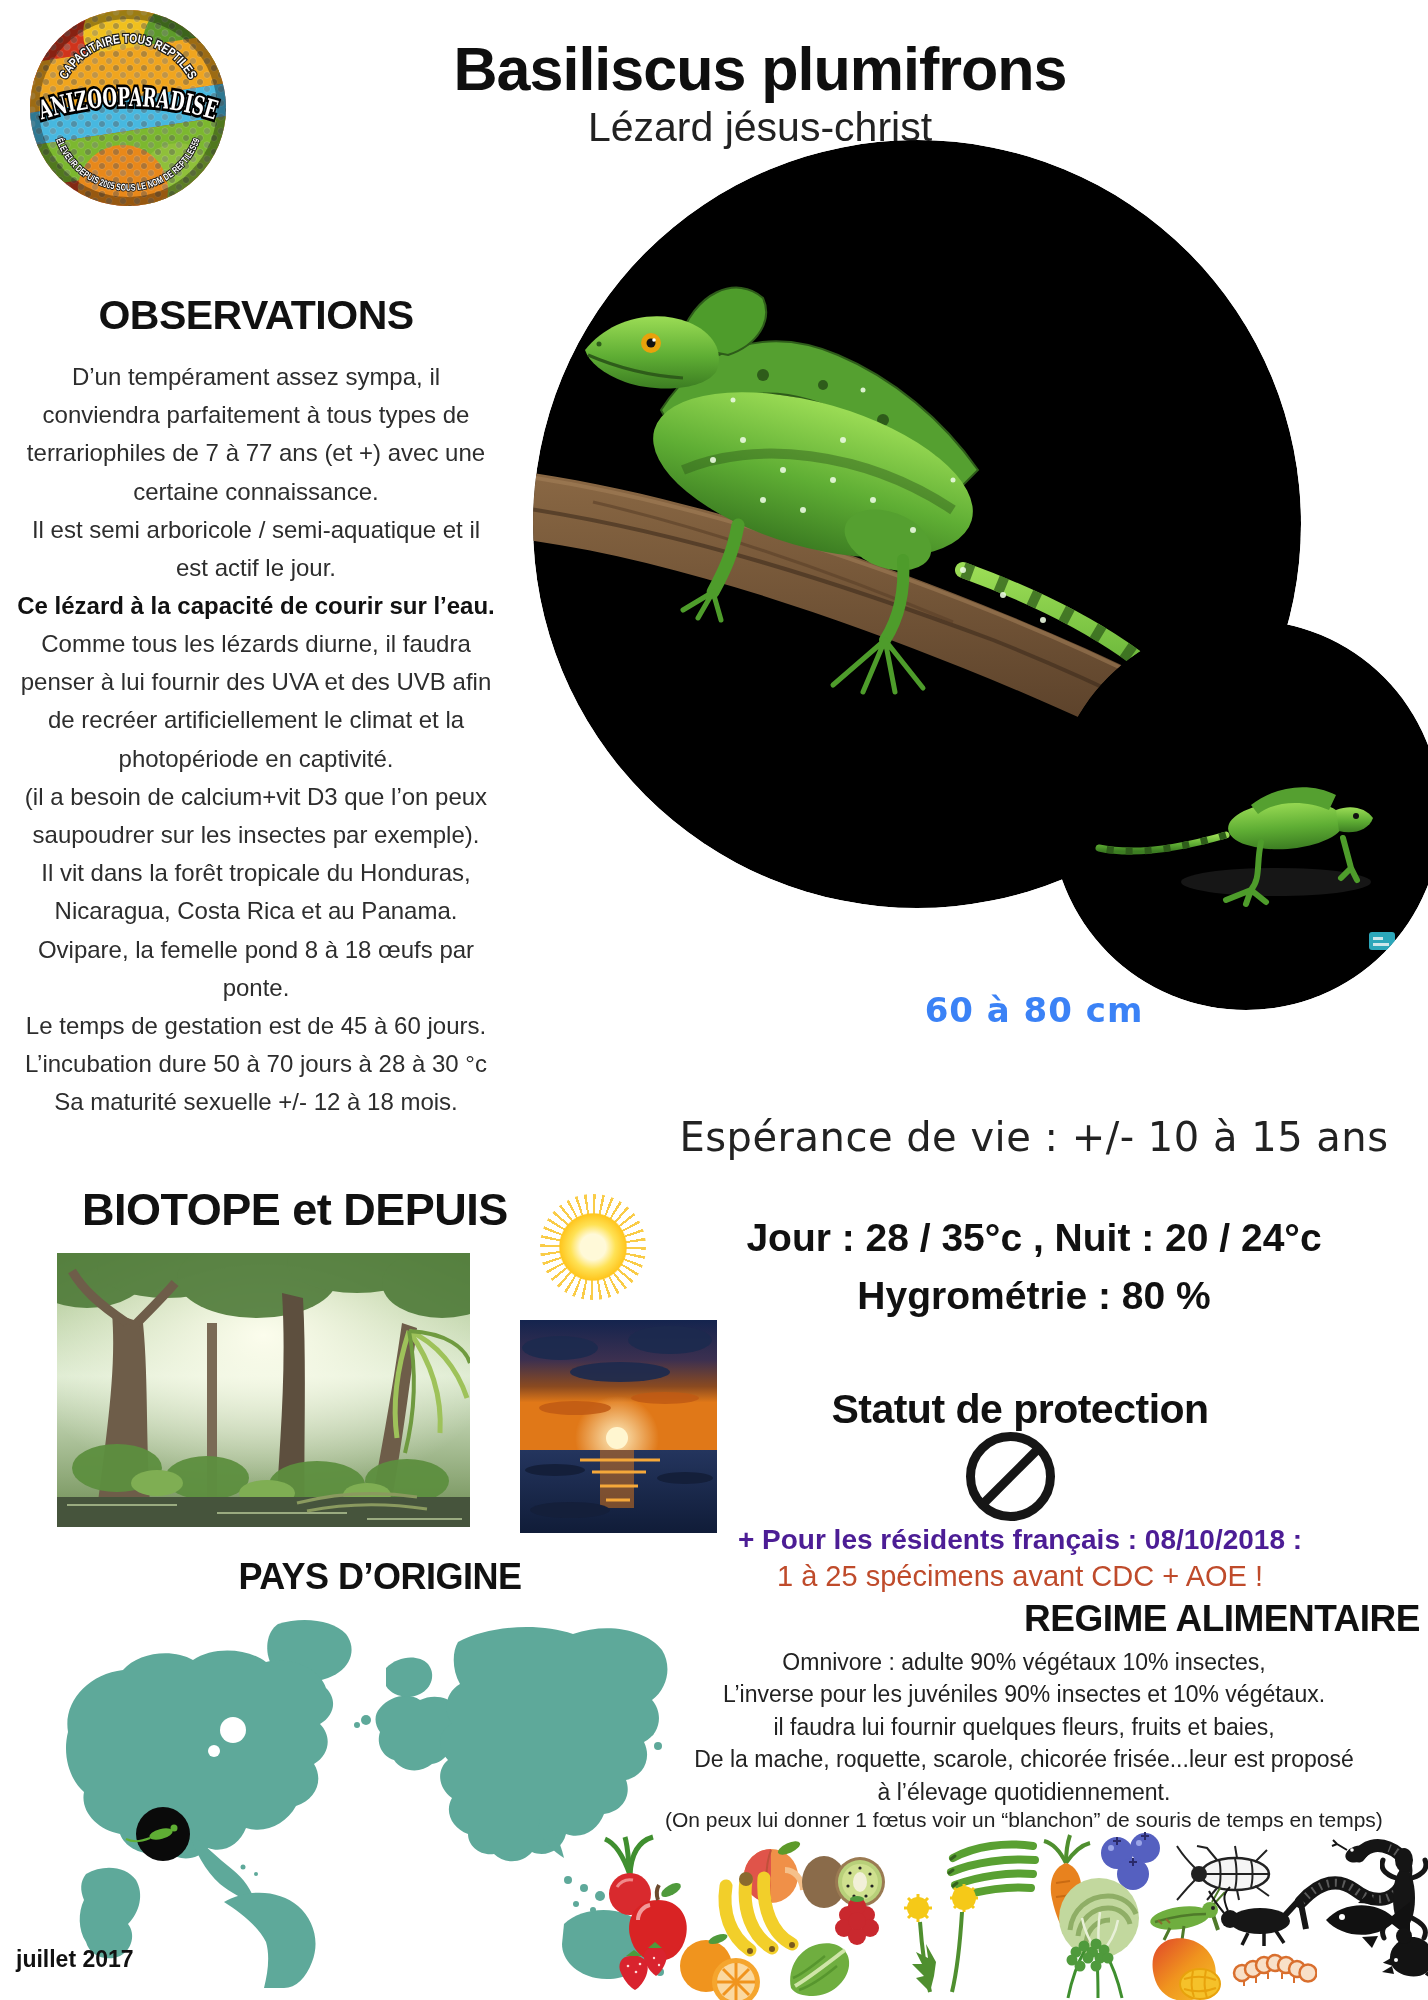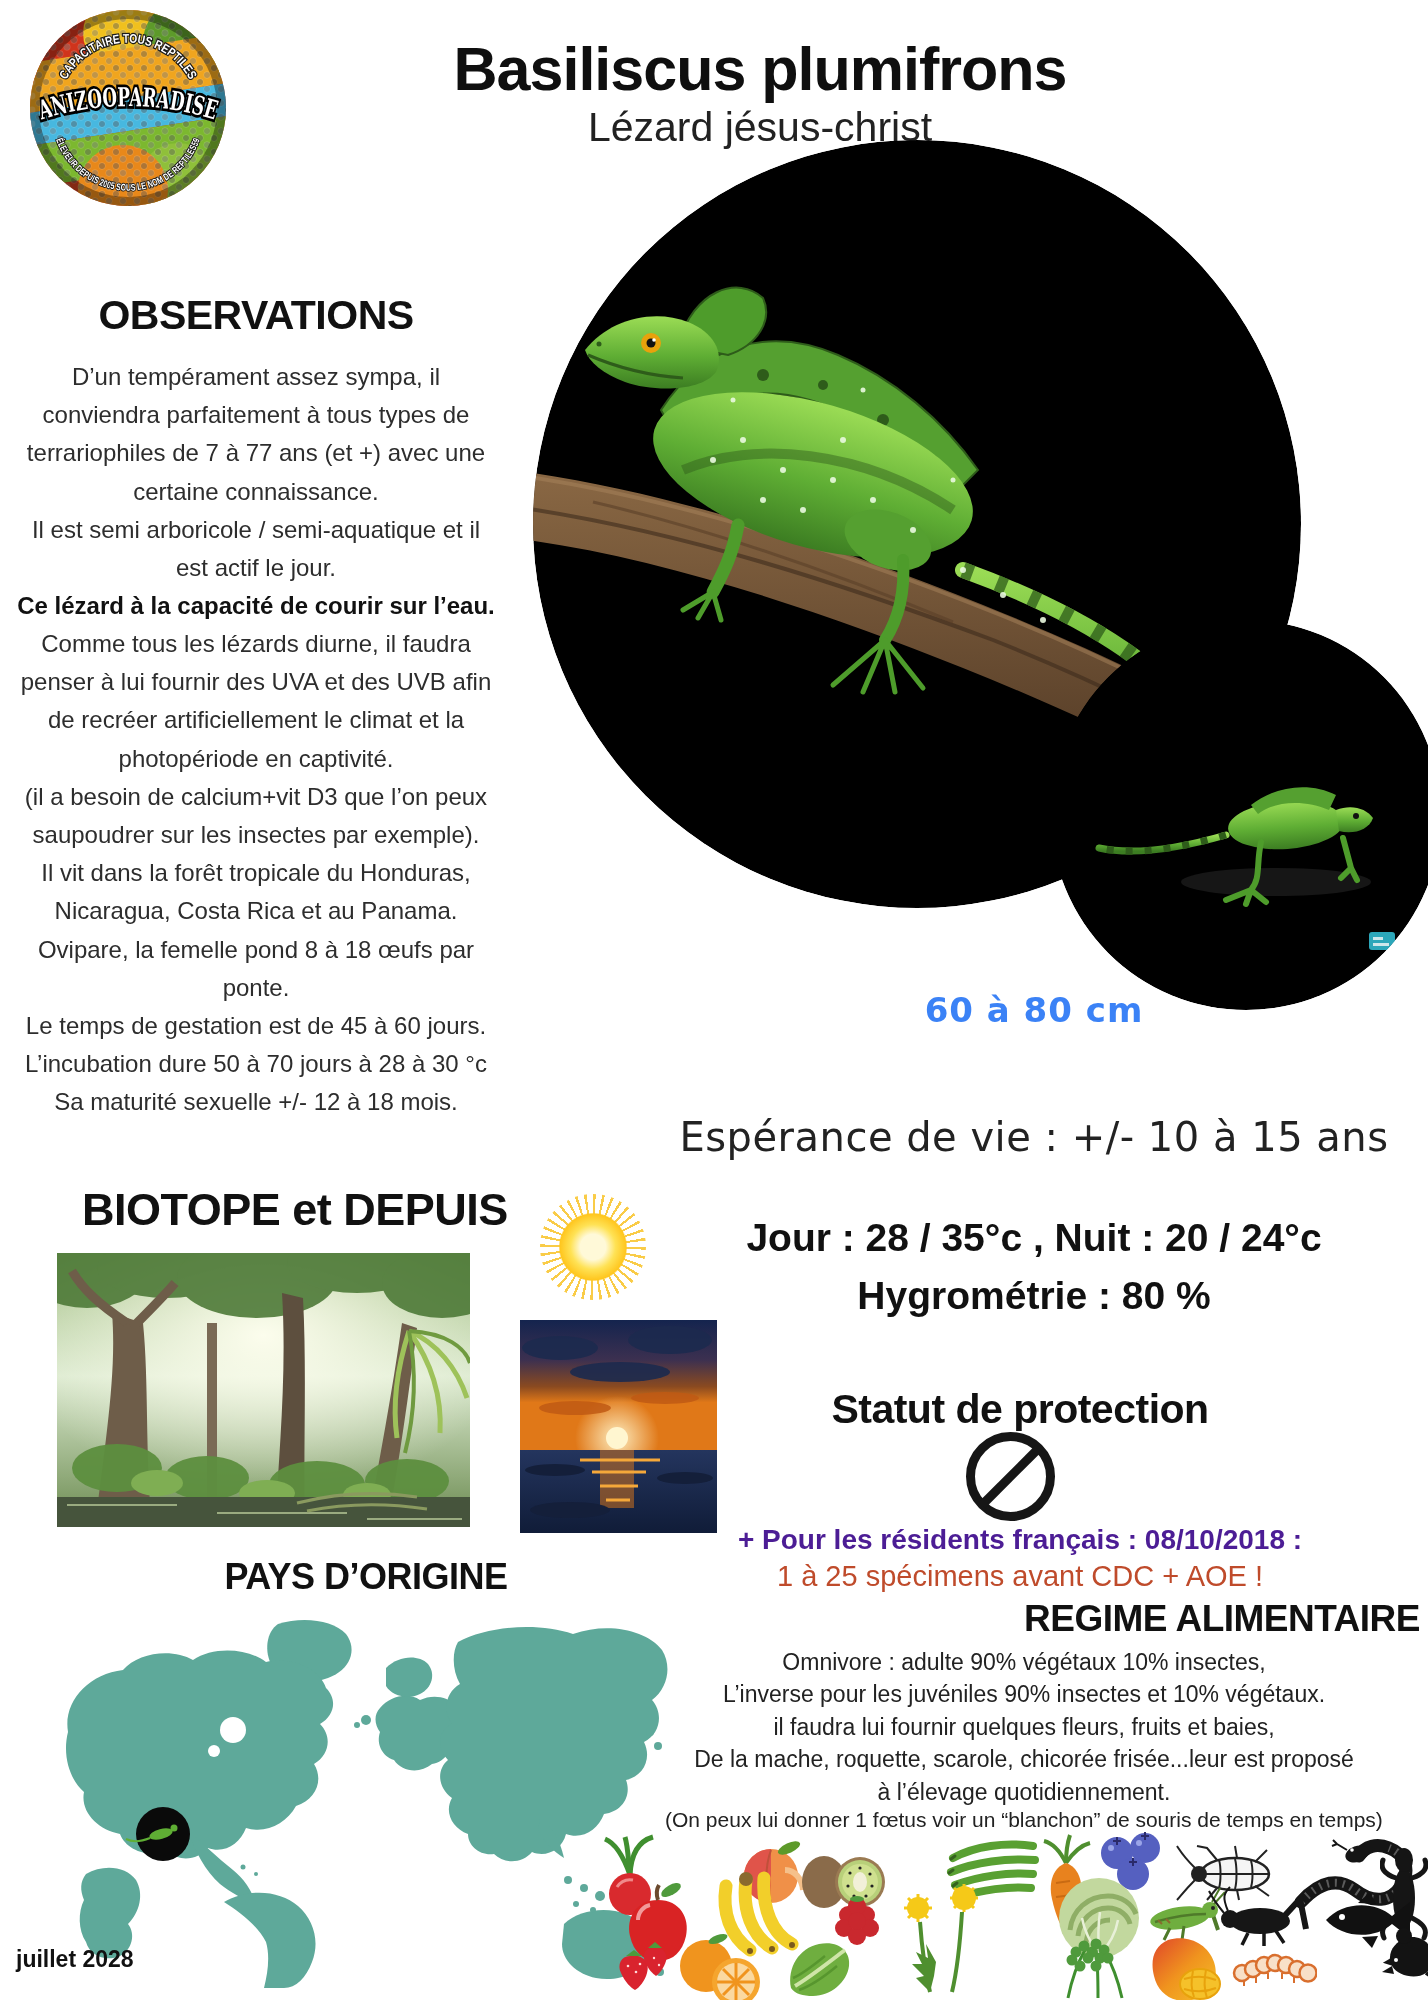--- a/index.html
+++ b/index.html
@@ -26,21 +26,21 @@
   .temp{left:640px;top:1216px;width:788px;font-size:39px;font-weight:700;color:#111;}
   .hygro{left:640px;top:1274px;width:788px;font-size:39px;font-weight:700;color:#111;}
   .statut-h{left:620px;top:1386px;width:800px;font-size:41px;}
   .residents{left:620px;top:1524px;width:800px;font-size:28px;font-weight:700;color:#4c1d95;}
   .specimens{left:620px;top:1560px;width:800px;font-size:29px;font-weight:400;}
   .regime-h{left:620px;top:1598px;width:800px;font-size:37px;text-align:right;}
   .diet-body{left:620px;top:1646px;width:808px;font-size:23px;line-height:32.4px;color:#222;}
   .diet-note{left:0px;top:1808px;width:2060px;padding-left:665px;font-size:21px;color:#222;white-space:nowrap;text-align:left;}
   
   .biotope-h{left:20px;top:1184px;width:550px;font-size:45px;}
-  .pays-h{left:136px;top:1556px;width:460px;font-size:36px;}
+  .pays-h{left:150px;top:1556px;width:460px;font-size:36px;}
   .date{left:16px;top:1946px;font-size:23px;font-weight:700;color:#111;}
   
   .sun{left:540px;top:1194px;width:106px;height:106px;border-radius:50%;
        background:
         radial-gradient(circle at 50% 50%, #fff9d8 0 17%, #ffe255 30%, #ffc61e 44%, rgba(255,198,30,0) 46%),
         repeating-conic-gradient(rgba(249,201,61,.95) 0 3deg, rgba(249,201,61,0) 3deg 10deg);}
 </style>
 </head>
 <body>
 
@@ -358,21 +358,21 @@
     <circle cx="205" cy="118" r="13" fill="#ffffff"></circle>
     <circle cx="186" cy="139" r="6" fill="#ffffff"></circle>
     <g>
       <circle cx="135" cy="222" r="27" fill="#0a0a0a"></circle>
       <ellipse cx="133" cy="222" rx="12" ry="5" fill="#5fae34" transform="rotate(-15 133 222)"></ellipse>
       <path d="M 122 226 C 112 230 104 230 98 227" stroke="#5fae34" stroke-width="2" fill="none"></path>
       <circle cx="146" cy="216" r="3.5" fill="#5fae34"></circle>
     </g>
   </svg>
 
-  <div class="abs date">juillet 2028</div>
+  <div class="abs date">juillet 2017</div>
 
   <svg class="abs" style="left:595px;top:1833px" width="70" height="85" viewBox="0 0 70 85">
     <g stroke="#3f8f2f" stroke-width="5" fill="none">
         <path d="M35,42 C28,22 20,10 10,6"></path>
         <path d="M35,42 C36,20 44,8 58,4"></path>
         <path d="M35,42 C33,24 33,14 30,4"></path>
       </g>
     <circle cx="35" cy="61" r="21" fill="#d92a2e"></circle>
       <path d="M22,54 C26,48 32,46 38,47" stroke="#f08a8a" stroke-width="3" fill="none"></path>
   </svg>

